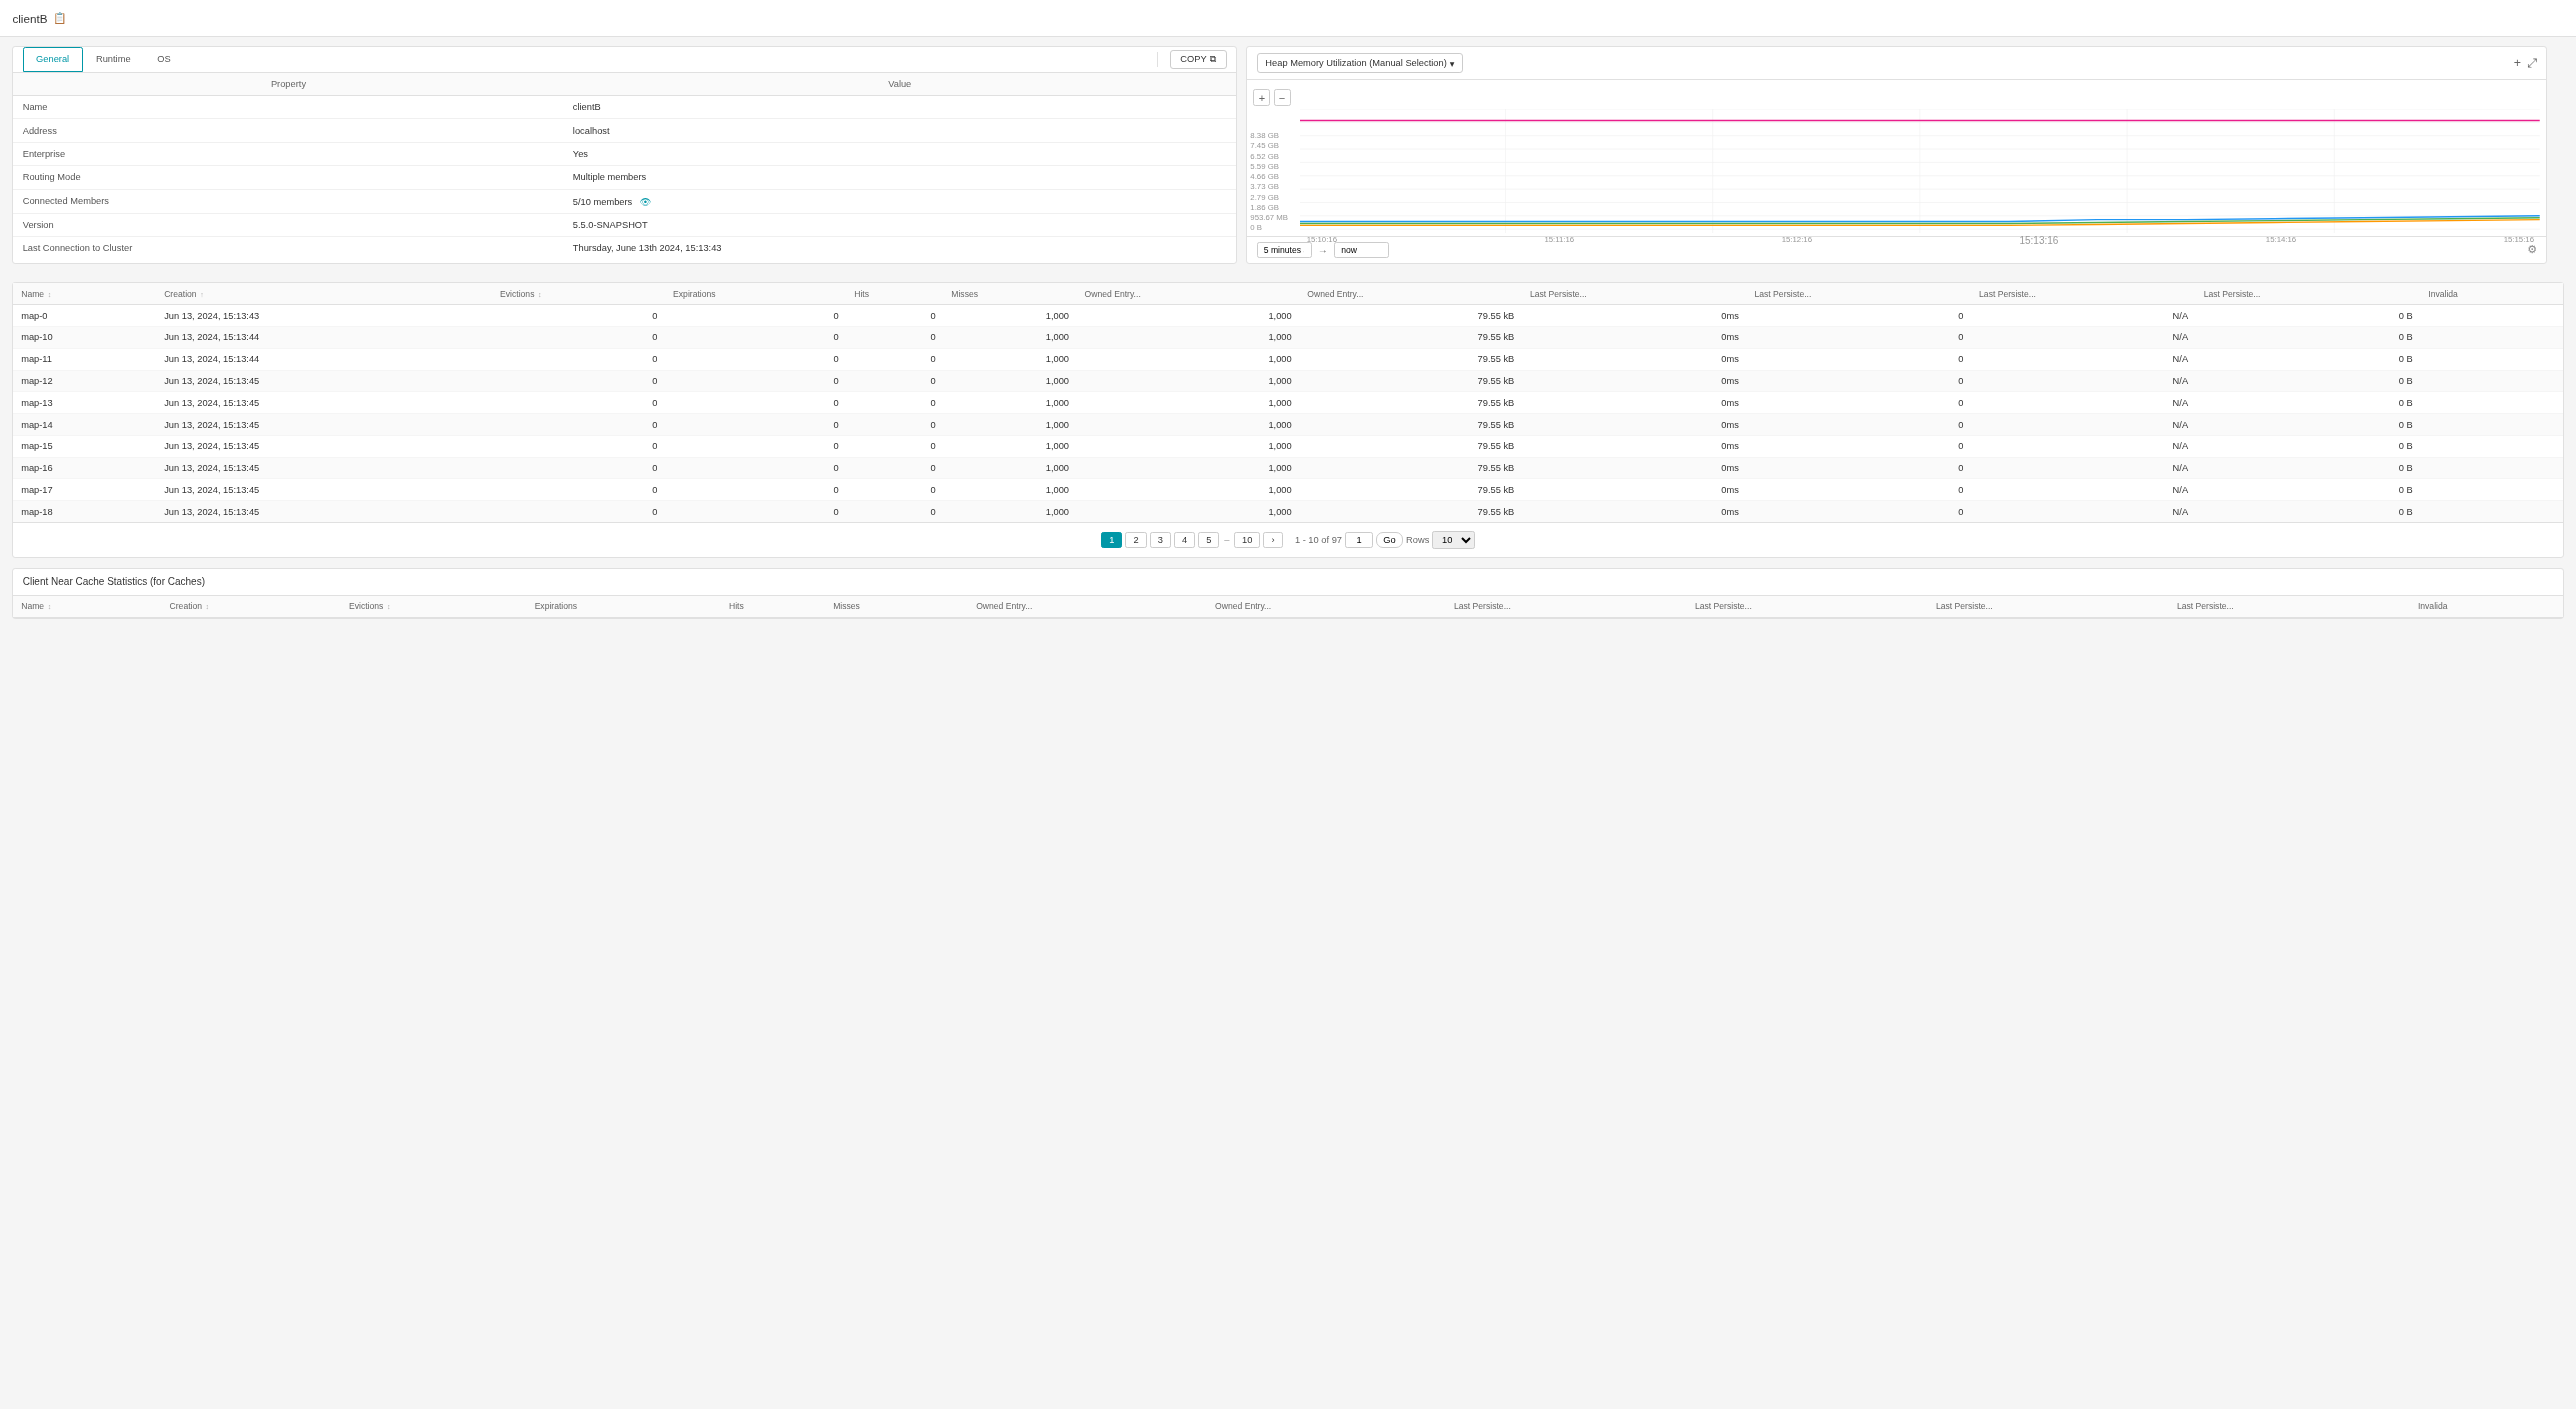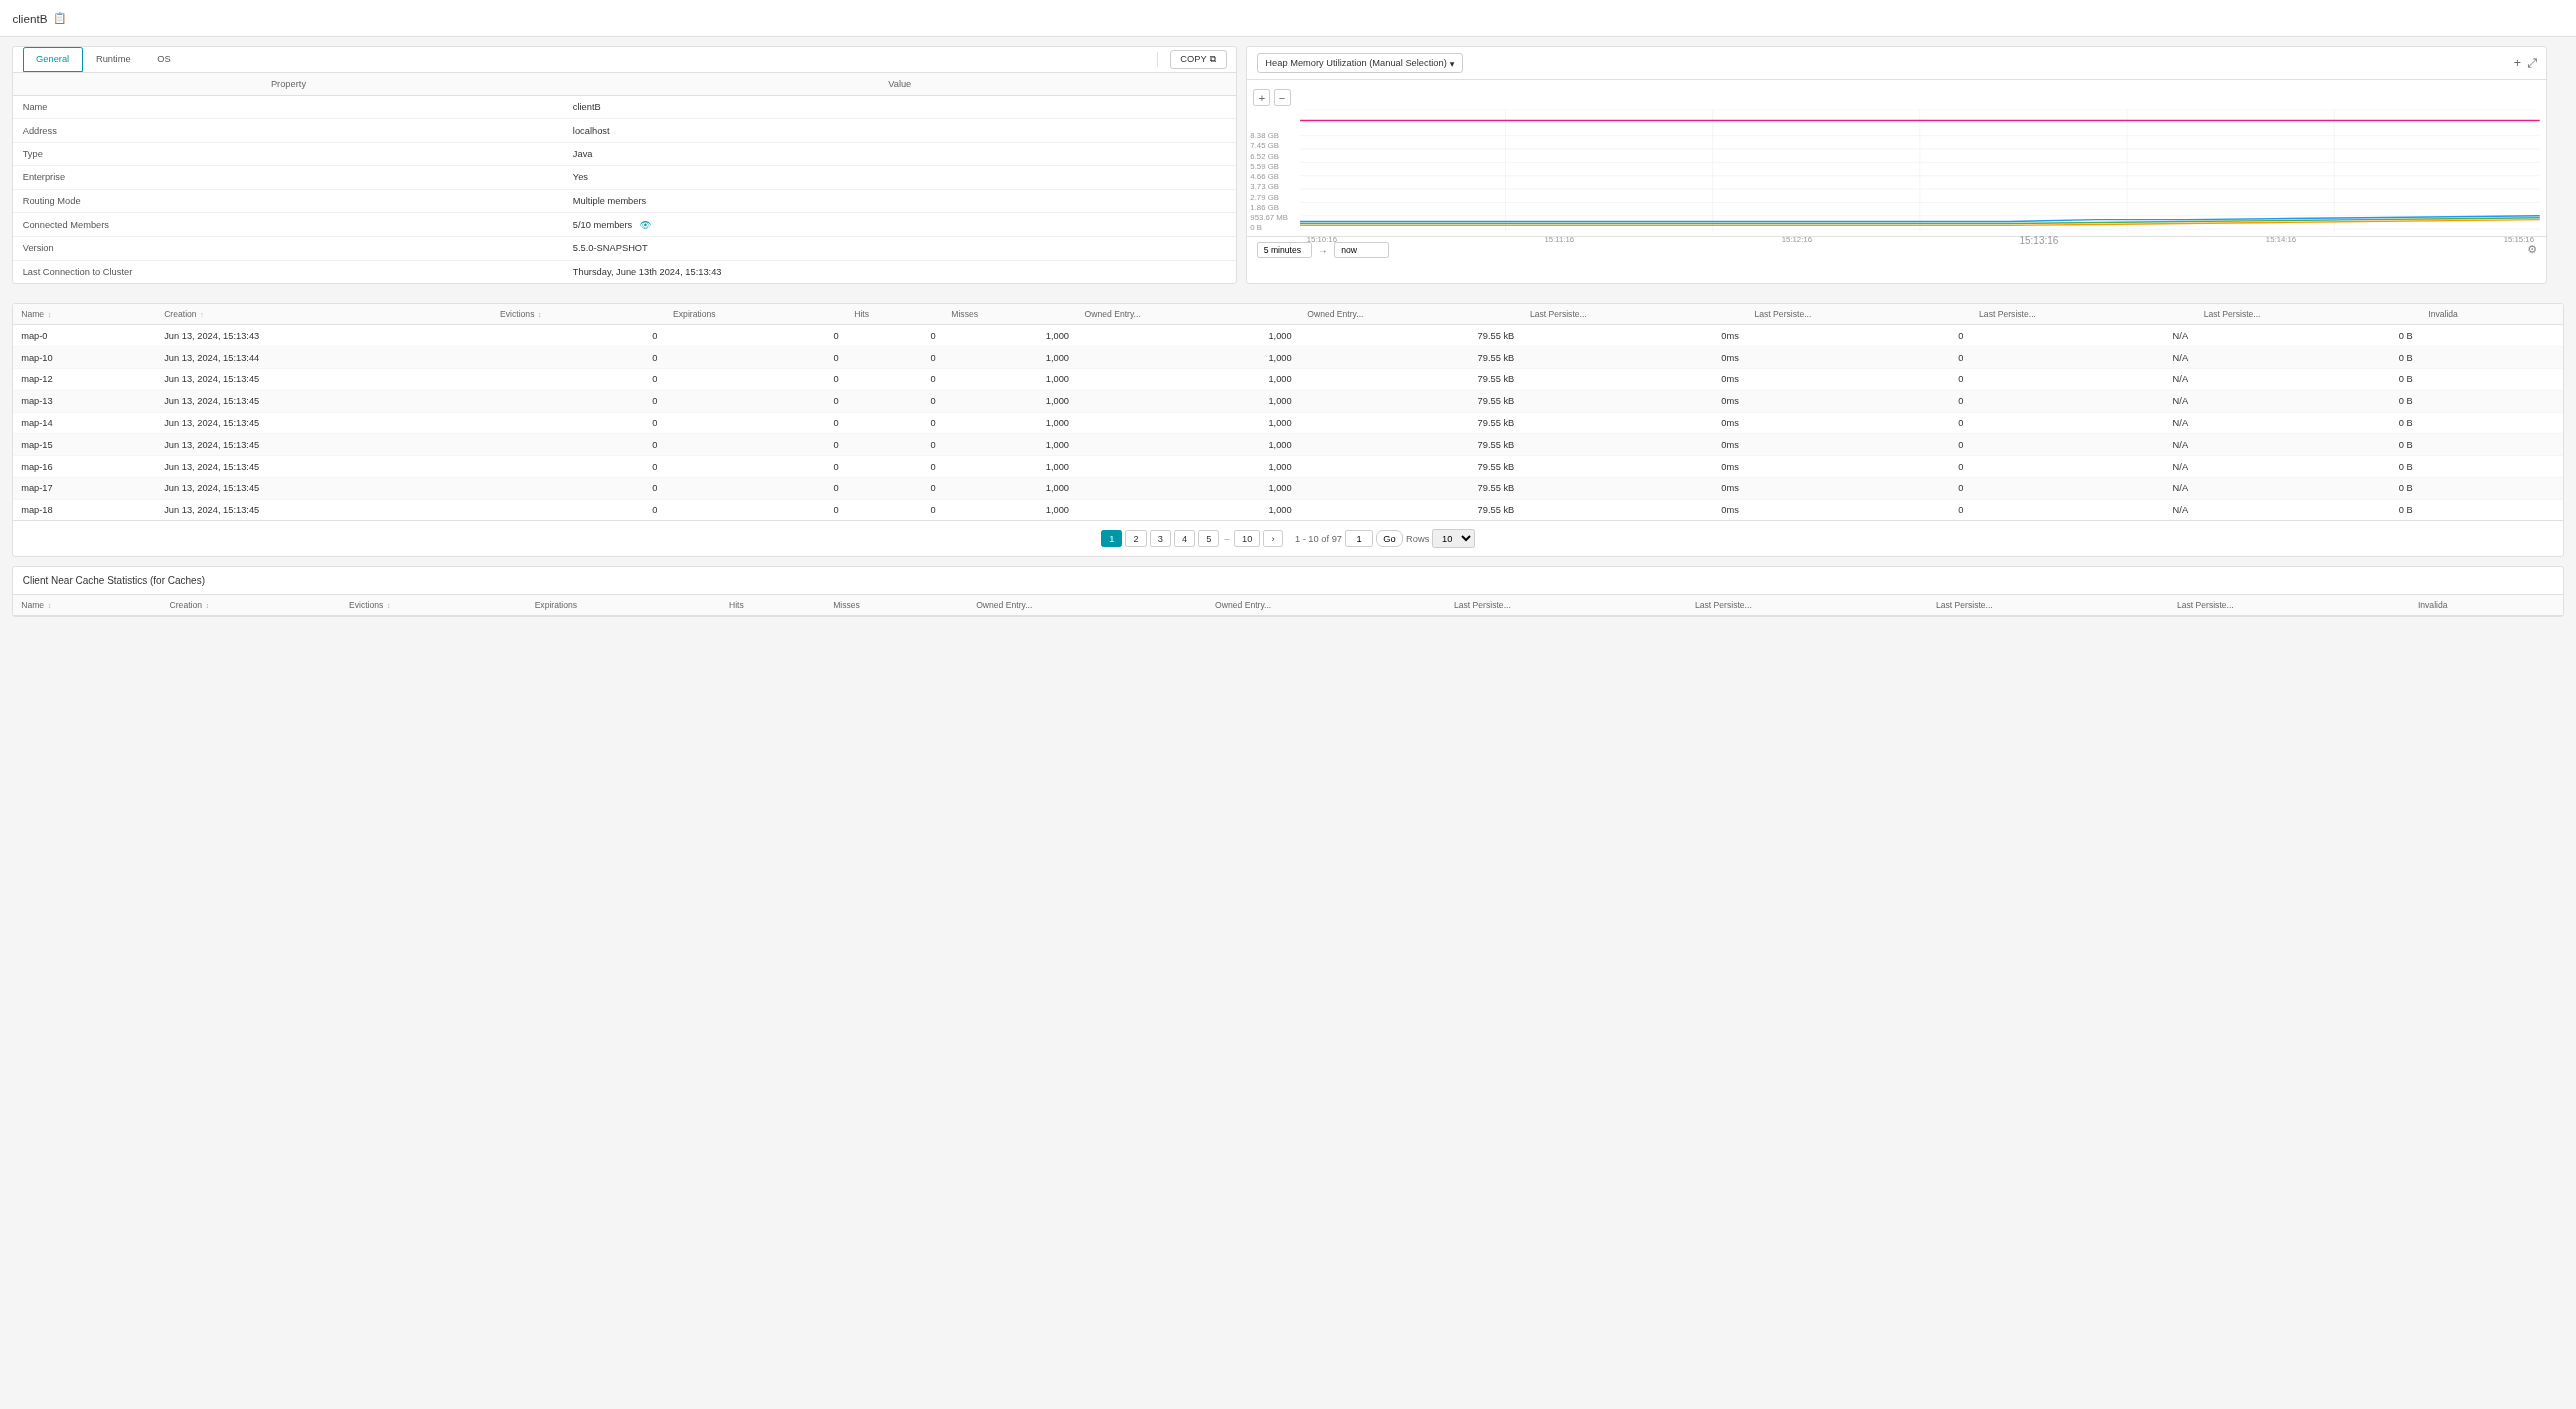--- a/index.html
+++ b/index.html
@@ -104,24 +104,20 @@
         </tr>
       </thead>
       <tbody id="props-body">
           <tr>
             <td class="property-col">Name</td>
             <td class="value-col">clientB</td>
           </tr>
           <tr>
             <td class="property-col">Address</td>
             <td class="value-col">localhost</td>
-          </tr>
-          <tr>
-            <td class="property-col">Type</td>
-            <td class="value-col">Java</td>
           </tr>
           <tr>
             <td class="property-col">Enterprise</td>
             <td class="value-col">Yes</td>
           </tr>
           <tr>
             <td class="property-col">Routing Mode</td>
             <td class="value-col">Multiple members</td>
           </tr>
           <tr>
@@ -260,20 +256,35 @@
             <td style="text-align: right;">1,000</td>
             <td style="text-align: right;">1,000</td>
             <td style="text-align: right;">79.55 kB</td>
             <td style="text-align: right;">0ms</td>
             <td style="text-align: right;">0</td>
             <td style="text-align: right;">N/A</td>
             <td style="text-align: right;">0 B</td>
             <td style="text-align: right;"></td>
           </tr>
           <tr>
+            <td>map-11</td>
+            <td>Jun 13, 2024, 15:13:44</td>
+            <td style="text-align: right;">0</td>
+            <td style="text-align: right;">0</td>
+            <td style="text-align: right;">0</td>
+            <td style="text-align: right;">1,000</td>
+            <td style="text-align: right;">1,000</td>
+            <td style="text-align: right;">79.55 kB</td>
+            <td style="text-align: right;">0ms</td>
+            <td style="text-align: right;">0</td>
+            <td style="text-align: right;">N/A</td>
+            <td style="text-align: right;">0 B</td>
+            <td style="text-align: right;"></td>
+          </tr>
+          <tr>
             <td>map-12</td>
             <td>Jun 13, 2024, 15:13:45</td>
             <td style="text-align: right;">0</td>
             <td style="text-align: right;">0</td>
             <td style="text-align: right;">0</td>
             <td style="text-align: right;">1,000</td>
             <td style="text-align: right;">1,000</td>
             <td style="text-align: right;">79.55 kB</td>
             <td style="text-align: right;">0ms</td>
             <td style="text-align: right;">0</td>

